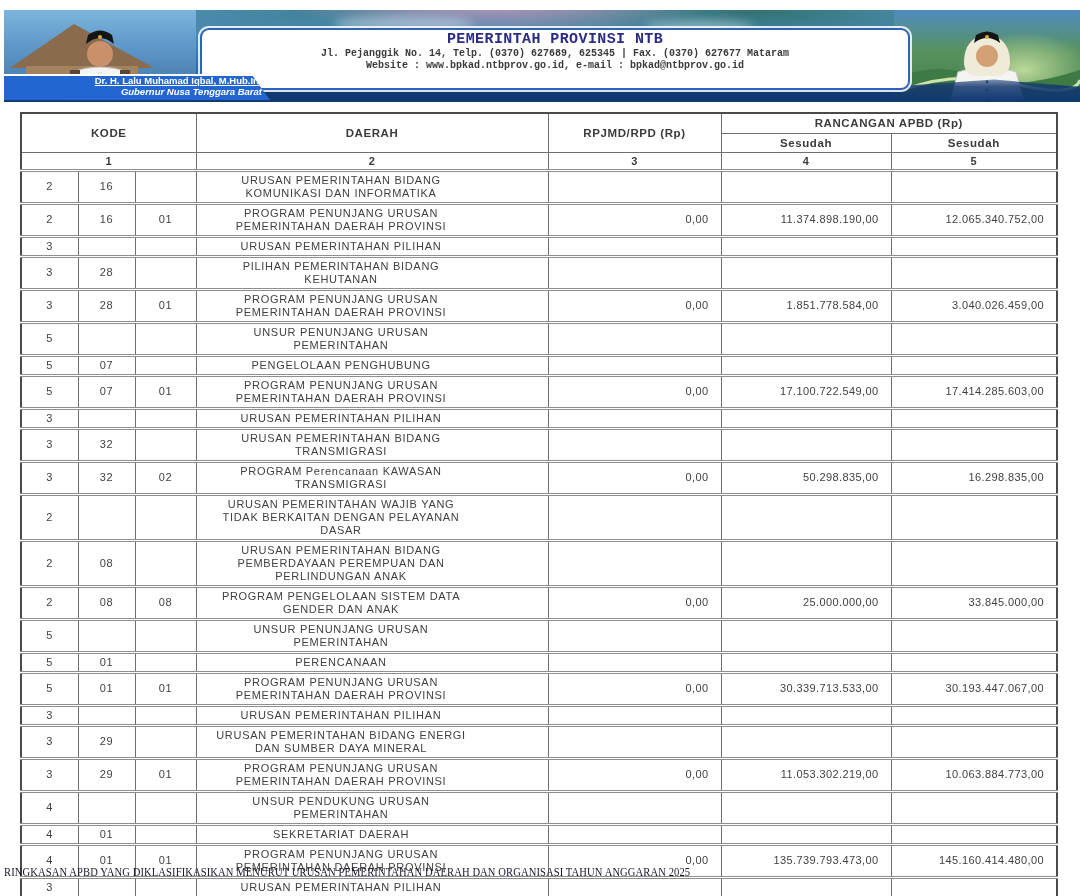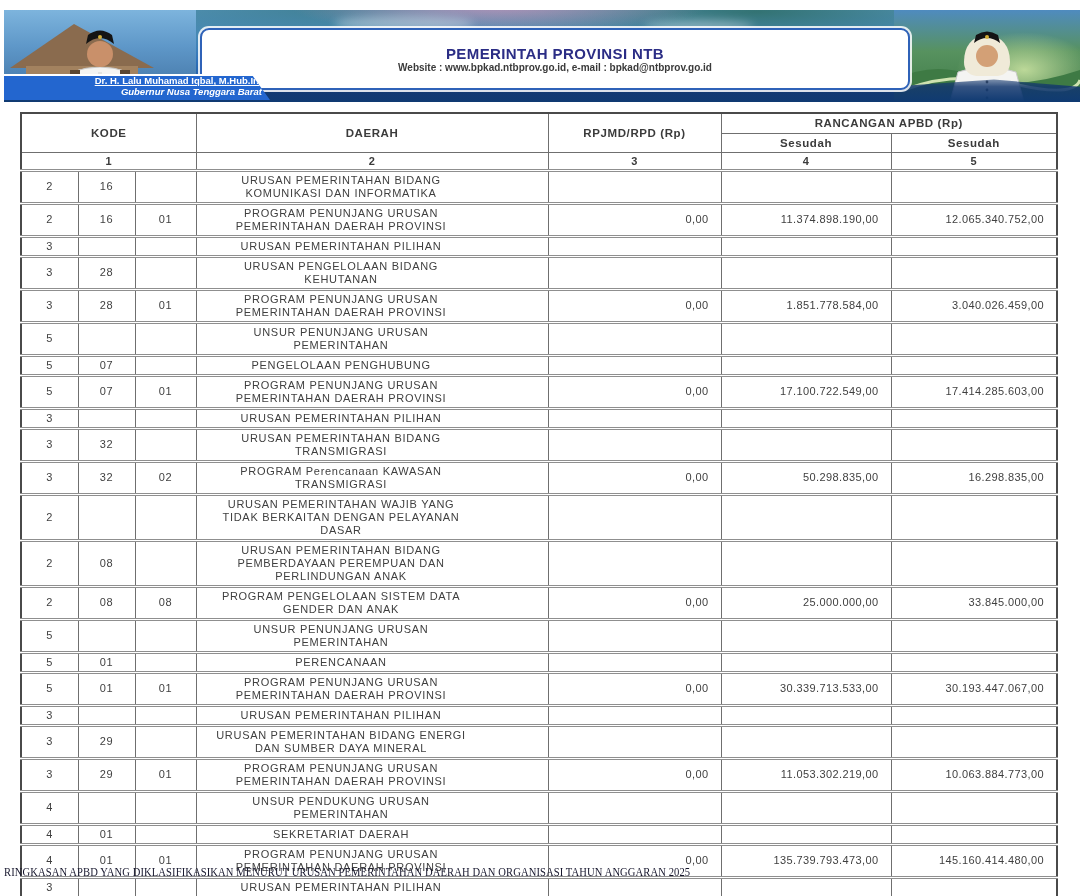--- a/index.html
+++ b/index.html
@@ -35,22 +35,22 @@
   .scene-right { right:0; width:186px;
       background:
         radial-gradient(90px 50px at 70% 65%, rgba(200,225,160,.9), rgba(200,225,160,0) 75%),
         linear-gradient(180deg,#4f8bbf 0%, #57925f 45%, #3f7a46 100%); }
   .scene svg { position:absolute; left:0; top:0; }
 
   .center-box {
     position:absolute; left:196px; top:18px; width:710px; height:62px;
     background:#ffffff; border:2px solid #2f62b8; border-radius:9px;
     box-shadow:0 0 0 2px rgba(255,255,255,.85);
-    display:flex; flex-direction:column; align-items:center; justify-content:center;
-    text-align:center; z-index:3; padding-top:2px;
+    display:flex; flex-direction:column; align-items:center; 
+    text-align:center; z-index:3; padding-top:2px;font-family:Liberation Mono, monospace;
   }
   .gov-title   { font-size:15px; font-weight:bold; color:#2b2d85; letter-spacing:.4px; line-height:16px; }
   .agency-title{ font-size:21px; font-weight:bold; color:#1767c0; letter-spacing:.4px; line-height:21px; }
   .addr-line   { font-size:10px; font-weight:bold; color:#3a3a3a; line-height:11.5px; }
 
   .plate {
     position:absolute; bottom:2px; z-index:4; color:#fff;
     font-size:9.5px; font-weight:bold; line-height:10.5px;
     padding:2px 8px 3px 8px;
     background:linear-gradient(180deg,#ffffff 0 1.5px, #2366cf 1.5px 100%);
@@ -129,20 +129,21 @@
         <path d="M80,33 Q93,23 106,33 L104,25 Q93,18 82,25 Z" fill="#141414"></path>
         <circle cx="93" cy="27" r="2" fill="#d4af37"></circle>
         <circle cx="93" cy="72" r="1.4" fill="#555"></circle>
         <circle cx="93" cy="80" r="1.4" fill="#555"></circle>
         <circle cx="93" cy="88" r="1.4" fill="#555"></circle>
       </svg>
     </div>
 
     <div class="center-box">
       <div class="gov-title">PEMERINTAH PROVINSI NTB</div>
+      <div class="addr-line">Jl. Pejanggik No. 14, Telp. (0370) 627689, 625345 | Fax. (0370) 627677 Mataram</div>
       <div class="addr-line">Website : www.bpkad.ntbprov.go.id, e-mail : bpkad@ntbprov.go.id</div>
     </div>
 
     <div class="plate plate-left">
       <div class="plate-name">Dr. H. Lalu Muhamad Iqbal, M.Hub.Int</div>
       <div class="plate-title">Gubernur Nusa Tenggara Barat</div>
     </div>
 
   </header>
 
@@ -203,21 +204,21 @@
     <td class="uraian">URUSAN PEMERINTAHAN PILIHAN</td>
     <td class="num"></td>
     <td class="num"></td>
     <td class="num"></td>
   </tr>
 
   <tr>
     <td class="code">3</td>
     <td class="code">28</td>
     <td class="code"></td>
-    <td class="uraian">URUSAN PENGELOLAAN BIDANG KEHUTANAN</td>
+    <td class="uraian">PILIHAN PEMERINTAHAN BIDANG KEHUTANAN</td>
     <td class="num"></td>
     <td class="num"></td>
     <td class="num"></td>
   </tr>
 
   <tr>
     <td class="code">3</td>
     <td class="code">28</td>
     <td class="code">01</td>
     <td class="uraian">PROGRAM PENUNJANG URUSAN PEMERINTAHAN DAERAH PROVINSI</td>

